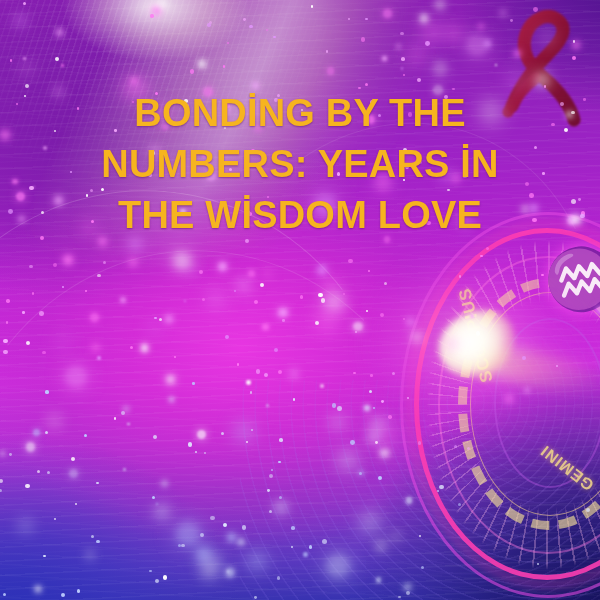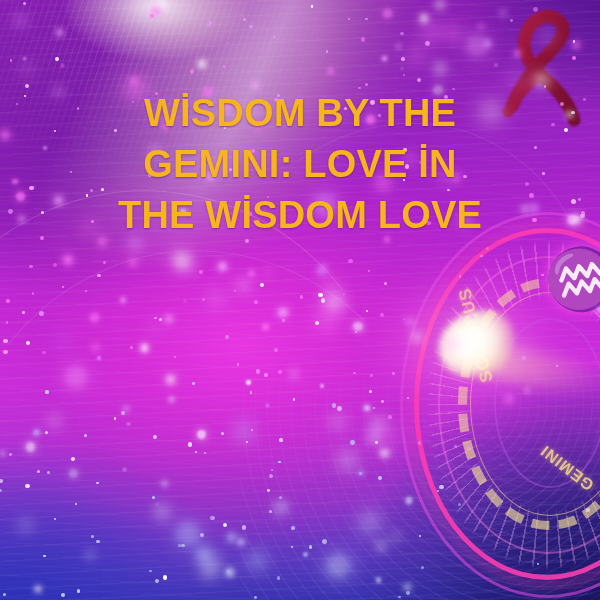--- a/index.html
+++ b/index.html
@@ -742,18 +742,18 @@
       <div class="bokeh" style="left:21.2px;top:63.4px;width:11.1px;height:11.1px;background:rgba(246,170,255,0.27);filter:blur(7.0px);box-shadow:0 0 10.0px rgba(246,170,255,0.27);"></div>
       <div class="bokeh" style="left:382.1px;top:55.7px;width:5.2px;height:5.2px;background:rgba(246,170,255,0.70);filter:blur(1.6px);box-shadow:0 0 4.6px rgba(246,170,255,0.70);"></div>
       <div class="bokeh" style="left:318.3px;top:292.6px;width:4.7px;height:4.7px;background:rgba(255,255,255,0.96);filter:blur(0.1px);"></div>
       <div class="bokeh" style="left:443.9px;top:94.7px;width:4.6px;height:4.6px;background:rgba(246,170,255,0.68);filter:blur(0.1px);"></div>
       <div class="bokeh" style="left:15.5px;top:102.7px;width:2.6px;height:2.6px;background:rgba(255,120,245,0.74);filter:blur(0.4px);"></div>
       <div class="bokeh" style="left:157.7px;top:-1.5px;width:9.6px;height:9.6px;background:rgba(255,255,255,0.42);filter:blur(2.8px);box-shadow:0 0 8.7px rgba(255,255,255,0.42);"></div>
       <div class="bokeh" style="left:268.8px;top:473.6px;width:4.2px;height:4.2px;background:rgba(225,235,255,0.51);filter:blur(0.6px);"></div>
     </div>
 
   <div class="title">
-    <span class="title-line">WİSDOM BY THE</span>
-    <span class="title-line">GEMINI: LOVE İN</span>
+    <span class="title-line">BONDİNG BY THE</span>
+    <span class="title-line">NUMBERS: YEARS İN</span>
     <span class="title-line">THE WİSDOM LOVE</span>
   </div>
 
 </div>
 
 </body></html>

